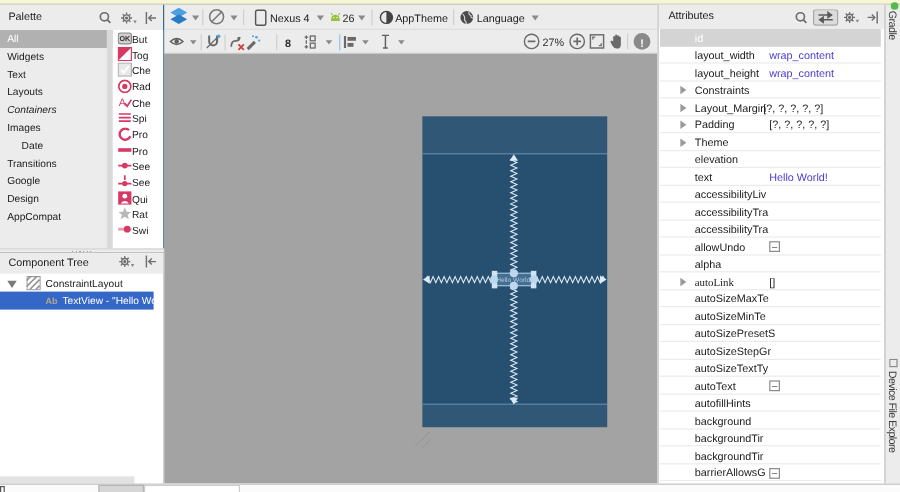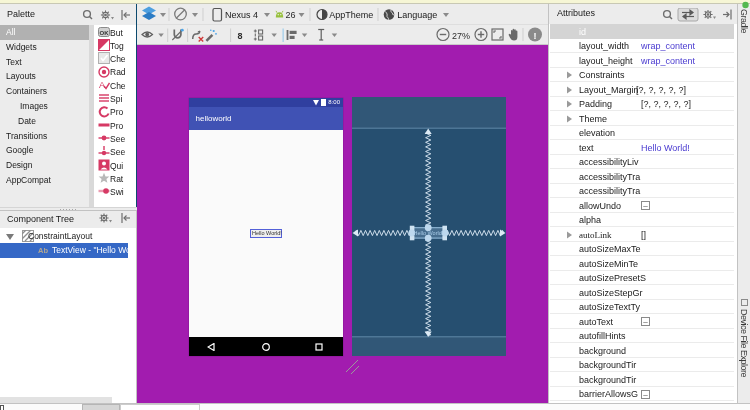--- a/index.html
+++ b/index.html
@@ -37,22 +37,22 @@
       <line x1="42" y1="6" x2="48" y2="6"></line>
       <path d="M44.5 3.5 L42 6 L44.5 8.5" fill="none"></path>
     </g>
   </svg>
 
   <div class="abs" style="left:0;top:21px;width:101px;height:182px;background:#ececec;">
     <div style="height:14.8px;background:#b1b1b1;color:#fff;font-size:8.5px;padding-left:6px;line-height:14.8px;">All</div>
     <div style="height:14.8px;font-size:8.5px;padding-left:6px;line-height:14.8px;color:#1a1a1a;">Widgets</div>
     <div style="height:14.8px;font-size:8.5px;padding-left:6px;line-height:14.8px;color:#1a1a1a;">Text</div>
     <div style="height:14.8px;font-size:8.5px;padding-left:6px;line-height:14.8px;color:#1a1a1a;">Layouts</div>
-    <div style="height:14.8px;font-size:8.5px;padding-left:6px;line-height:14.8px;color:#1a1a1a;">Containers</div>
-    <div style="height:14.8px;font-size:8.5px;padding-left:20px;line-height:14.8px;color:#1a1a1a;">Images</div>
+    <div style="height:14.8px;font-size:8.5px;padding-left:6px;line-height:14.8px;color:#1a1a1a;font-style:italic;">Containers</div>
+    <div style="height:14.8px;font-size:8.5px;padding-left:6px;line-height:14.8px;color:#1a1a1a;">Images</div>
     <div style="height:14.8px;font-size:8.5px;padding-left:18px;line-height:14.8px;color:#1a1a1a;">Date</div>
     <div style="height:14.8px;font-size:8.5px;padding-left:6px;line-height:14.8px;color:#1a1a1a;">Transitions</div>
     <div style="height:14.8px;font-size:8.5px;padding-left:6px;line-height:14.8px;color:#1a1a1a;">Google</div>
     <div style="height:14.8px;font-size:8.5px;padding-left:6px;line-height:14.8px;color:#1a1a1a;">Design</div>
     <div style="height:14.8px;font-size:8.5px;padding-left:6px;line-height:14.8px;color:#1a1a1a;">AppCompat</div>
   </div>
 
   <div class="abs" style="left:89px;top:21px;width:5px;height:182px;background:#d9d9d9;"></div>
 
   <div class="abs" style="left:94px;top:21px;width:42px;height:182px;background:#ffffff;overflow:hidden;">
@@ -187,31 +187,31 @@
       </svg>
     <svg class="abs" style="left:22px;top:1px;" width="12" height="12" viewBox="0 0 12 12">
       <rect x="0.5" y="0.5" width="11" height="11" fill="#fff" stroke="#9a9a9a"></rect>
       <g stroke="#8f8f8f" stroke-width="1.3">
         <line x1="0" y1="4" x2="4" y2="0"></line>
           <line x1="0" y1="9" x2="9" y2="0"></line>
           <line x1="3" y1="11" x2="11" y2="3"></line>
           <line x1="8" y1="11" x2="11" y2="8"></line>
       </g>
     </svg>
-    <span style="position:absolute;left:28px;top:2px;font-size:8.5px;color:#1a1a1a;">ConstraintLayout</span>
+    <span style="position:absolute;left:38px;top:2px;font-size:8.5px;color:#1a1a1a;">ConstraintLayout</span>
   </div>
   <div class="abs" style="left:0;top:32px;width:128px;height:15px;background:#3568c6;">
     <span style="position:absolute;left:38px;top:3px;font-size:7.5px;color:#b0a592;font-weight:bold;">Ab</span>
     <span style="position:absolute;left:52px;top:2px;font-size:8.5px;color:#ffffff;white-space:nowrap;">TextView - "Hello Wor</span>
   </div>
 
   <div class="abs" style="left:0;top:186px;width:112px;height:7px;background:#e2e2e2;"></div>
 </div>
 
-<div class="abs" style="left:137px;top:4px;width:411px;height:399px;background:#a21caf;">
+<div class="abs" style="left:137px;top:4px;width:411px;height:399px;background:#a3a3a3;">
 
   <div class="abs" style="left:0;top:0;width:411px;height:21px;background:#ececec;border-bottom:1px solid #dedede;"></div>
 
   <div class="abs" style="left:0;top:21px;width:411px;height:20px;background:#ececec;border-bottom:1px solid #c9c9c9;"></div>
 
   <svg class="abs" style="left:0px;top:2px;" width="330" height="17" viewBox="0 0 330 17">
     <g>
       <path d="M12 0.5 L19 4.5 L12 8.5 L5 4.5 z" fill="#4d9fe0"></path>
       <path d="M12 6 L19 10 L12 14 L5 10 z" fill="#2b7bc4"></path>
     </g>
@@ -310,48 +310,20 @@
     <path d="M60 7 L60 5 L62 5 M67 10 L67 12 L65 12" fill="none" stroke="#6a6a6a" stroke-width="1.1"></path>
 
     <g transform="translate(74,2.5)" fill="#6a6a6a">
       <path d="M3 6 L3 2.5 Q3 1.5 3.8 1.5 Q4.6 1.5 4.6 2.5 L4.6 1.2 Q4.6 0.2 5.4 0.2 Q6.2 0.2 6.2 1.2 L6.2 1.6 Q6.2 0.8 7 0.8 Q7.8 0.8 7.8 1.8 L7.8 2.6 Q7.8 2 8.6 2 Q9.4 2 9.4 3 L9.4 8.5 Q9.4 12 6 12 Q3.5 12 2.2 9.5 L0.8 6.8 Q0.3 5.8 1.2 5.4 Q2 5 2.6 5.9 z"></path>
     </g>
     <line x1="89" y1="2" x2="89" y2="15" stroke="#cfcfcf"></line>
     <circle cx="101" cy="8.5" r="7" fill="#8a8a8a"></circle>
     <text x="101" y="12.8" font-size="9" font-weight="bold" fill="#fff" text-anchor="middle" font-family="Liberation Sans">!</text>
   </svg>
 
-  <div class="abs" style="left:51.5px;top:93.5px;width:154.5px;height:258.5px;background:#fafafa;box-shadow:0 0 0 0.5px rgba(0,0,0,0.15);">
-    <div class="abs" style="left:0;top:0;width:100%;height:9.5px;background:#303f9f;">
-      <svg class="abs" style="right:24px;top:2px;" width="6" height="6">
-          <path d="M0 0 L6 0 L3 5.5 z" fill="#fff"></path>
-        </svg>
-      <div class="abs" style="right:17.5px;top:1.5px;width:4.5px;height:6.5px;background:#fff;"></div>
-      <span class="abs" style="right:3px;top:1.5px;font-size:6px;color:#fff;">8:00</span>
-    </div>
-    <div class="abs" style="left:0;top:9.5px;width:100%;height:22.5px;background:#4052b4;">
-      <span class="abs" style="left:7px;top:7px;font-size:8px;color:#fff;">helloworld</span>
-    </div>
-
-    <div class="abs" style="left:61.5px;top:131.5px;width:32px;height:8.5px;border:1.5px solid #5360d8;background:#eeeeee;">
-      <span style="position:absolute;left:1px;top:0.2px;font-size:5.5px;color:#333;white-space:nowrap;">Hello World!</span>
-    </div>
-
-    <div class="abs" style="left:0;top:239.5px;width:100%;height:19px;background:#000;">
-      <svg class="abs" style="left:18px;top:5.5px;" width="8" height="8">
-          <path d="M7 0.5 L7 7.5 L1 4 z" fill="none" stroke="#fff" stroke-width="1.2"></path>
-        </svg>
-      <svg class="abs" style="left:73px;top:5.5px;" width="8" height="8">
-          <circle cx="4" cy="4" r="3.3" fill="none" stroke="#fff" stroke-width="1.2"></circle>
-        </svg>
-      <svg class="abs" style="left:126px;top:5.5px;" width="8" height="8">
-          <rect x="1" y="1" width="6" height="6" fill="none" stroke="#fff" stroke-width="1.2"></rect>
-        </svg>
-    </div>
-  </div>
 
   <div class="abs" style="left:214.5px;top:93.2px;width:154px;height:259px;background:#264f70;">
     <svg width="154" height="259" viewBox="0 0 154 259" style="position:absolute;left:0;top:0;">
       <rect x="0" y="0" width="154" height="31.2" fill="rgba(255,255,255,0.05)"></rect>
       <rect x="0" y="239.8" width="154" height="19.2" fill="rgba(255,255,255,0.05)"></rect>
       <line x1="0" y1="31.2" x2="154" y2="31.2" stroke="#7fa8c8" stroke-width="0.8" opacity="0.8"></line>
       <line x1="0" y1="239.8" x2="154" y2="239.8" stroke="#7fa8c8" stroke-width="0.8" opacity="0.8"></line>
       <g stroke="#dceaf5" stroke-width="0.9" fill="none" id="springs">
         <path d="M 76.2 33.8 L 73.6 36.1 L 78.8 38.4 L 73.6 40.7 L 78.8 43.0 L 73.6 45.3 L 78.8 47.6 L 73.6 49.9 L 78.8 52.2 L 73.6 54.5 L 78.8 56.8 L 73.6 59.1 L 78.8 61.4 L 73.6 63.7 L 78.8 66.0 L 73.6 68.3 L 78.8 70.6 L 73.6 72.9 L 78.8 75.2 L 73.6 77.5 L 78.8 79.8 L 73.6 82.1 L 78.8 84.4 L 73.6 86.7 L 78.8 89.0 L 73.6 91.3 L 78.8 93.6 L 73.6 95.9 L 78.8 98.2 L 73.6 100.5 L 78.8 102.8 L 73.6 105.1 L 78.8 107.4 L 73.6 109.7 L 78.8 112.0 L 73.6 114.3 L 78.8 116.6 L 73.6 118.9 L 78.8 121.2 L 73.6 123.5 L 78.8 125.8 L 73.6 128.1 L 78.8 130.4 L 76.2 130.4"></path>
         <path d="M 76.2 141.1 L 73.6 143.4 L 78.8 145.7 L 73.6 148.0 L 78.8 150.3 L 73.6 152.6 L 78.8 154.9 L 73.6 157.2 L 78.8 159.5 L 73.6 161.8 L 78.8 164.1 L 73.6 166.4 L 78.8 168.7 L 73.6 171.0 L 78.8 173.3 L 73.6 175.6 L 78.8 177.9 L 73.6 180.2 L 78.8 182.5 L 73.6 184.8 L 78.8 187.1 L 73.6 189.4 L 78.8 191.7 L 73.6 194.0 L 78.8 196.3 L 73.6 198.6 L 78.8 200.9 L 73.6 203.2 L 78.8 205.5 L 73.6 207.8 L 78.8 210.1 L 73.6 212.4 L 78.8 214.7 L 73.6 217.0 L 78.8 219.3 L 73.6 221.6 L 78.8 223.9 L 73.6 226.2 L 78.8 228.5 L 73.6 230.8 L 78.8 233.1 L 73.6 235.4 L 78.8 237.7 L 76.2 238.6"></path>

